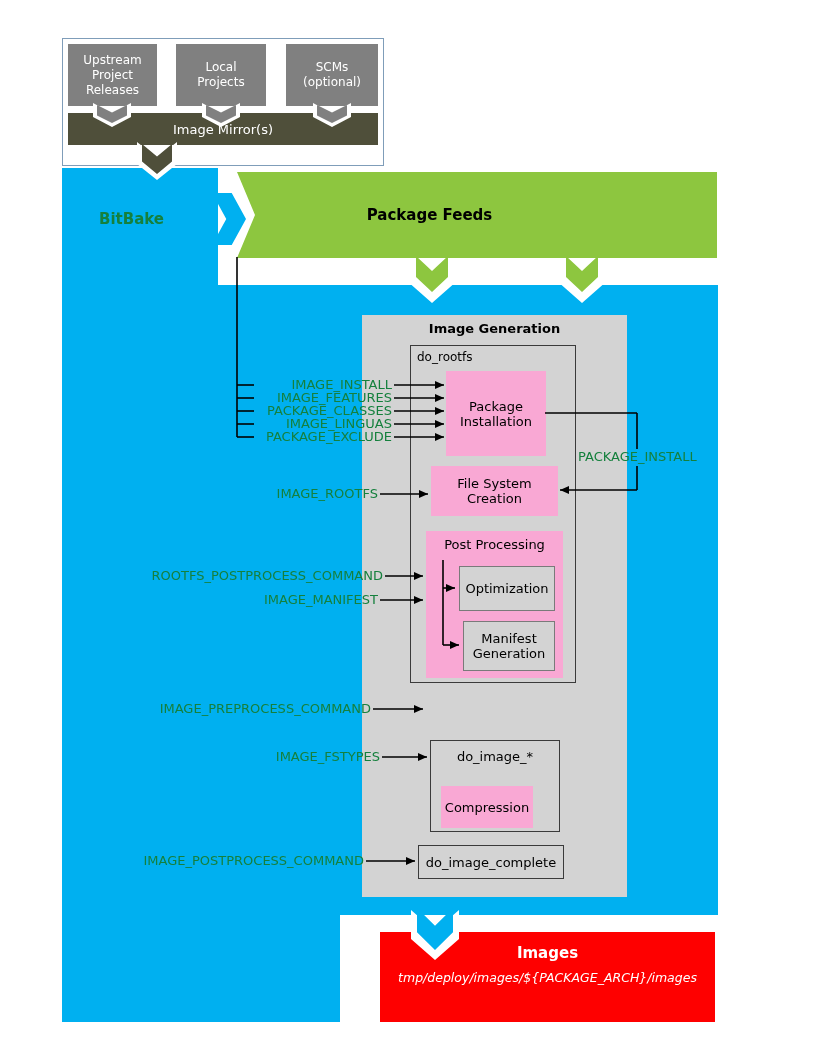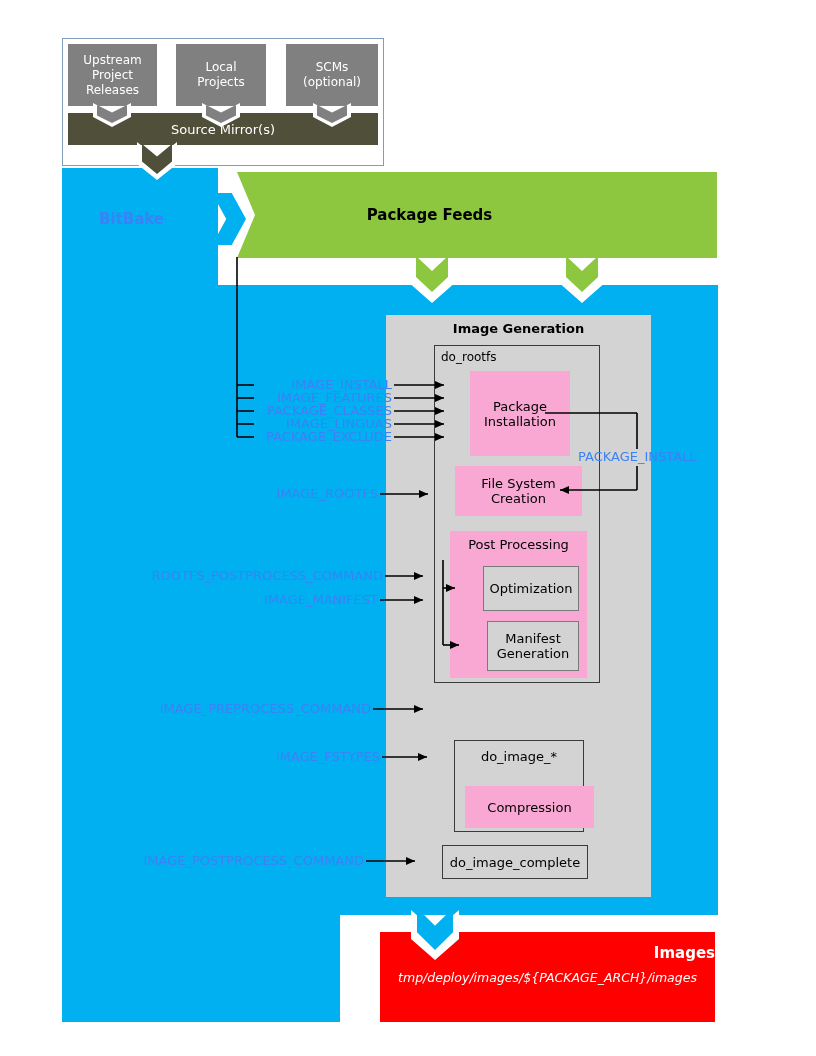--- a/index.html
+++ b/index.html
@@ -3,31 +3,31 @@
 <meta charset="utf-8">
 <style>
   * { box-sizing: border-box; margin: 0; padding: 0; }
   html,body { width:816px; height:1056px; background:#fff;
     font-family:"DejaVu Sans", sans-serif; color:#000; overflow:hidden; }
   body { position:relative; }
   .abs { position:absolute; }
   .cyan { background:#00b0f0; }
   .green { background:#8dc63f; }
   .greenbox { background:#f9a8d4; }
-  .panelgray { background:#d3d3d3;margin-left:24px; }
+  .panelgray { background:#d3d3d3; }
   .graybox { background:#808080; color:#fff; }
   .olive { background:#4f4f3a; color:#fff; }
   .redbox { background:#fe0000; }
   .white { background:#ffffff; }
   .chev-d { clip-path: polygon(0% 0%, 50% 42%, 100% 0%, 100% 58%, 50% 100%, 0% 58%); }
   .chev-r { clip-path: polygon(0% 0%, 42% 50%, 0% 100%, 58% 100%, 100% 50%, 58% 0%); }
   .center { display:flex; align-items:center; justify-content:center; text-align:center; }
   .pre { white-space:pre-line; }
   .bold { font-weight:bold; }
-  .vlabel { position:absolute; z-index:5; font-size:13px; white-space:nowrap; color:#3b82f6; line-height:16px; }
+  .vlabel { position:absolute; z-index:5; font-size:13px; white-space:nowrap; color:#15803d; line-height:16px; }
   .boxborder { border:1px solid #3a3a3a; }
   .innergray { background:#d3d3d3; border:1px solid #7a7a7a; }
   .topsection { border:1px solid #7f9db9; background:#fff; z-index:2; }
   .banner { clip-path: polygon(0 0, 100% 0, 100% 100%, 0 100%, 18px 50%); z-index:2; }
   svg.overlay { z-index:4; pointer-events:none; }
 </style>
 </head>
 <body>
 
 <div class="abs cyan" style="left:62px; top:168px; width:156px; height:117px; z-index:1"></div>
@@ -38,21 +38,21 @@
 
 <div class="abs topsection" style="left:62px; top:38px; width:322px; height:128px">
   <div class="abs graybox center pre" style="left:5px; top:5px; width:89px; height:62px; font-size:12px; line-height:1.25">Upstream
 Project
 Releases</div>
   <div class="abs graybox center pre" style="left:113px; top:5px; width:90px; height:62px; font-size:12px; line-height:1.25">Local
 Projects</div>
   <div class="abs graybox center pre" style="left:223px; top:5px; width:92px; height:62px; font-size:12px; line-height:1.25">SCMs
 (optional)</div>
 
-  <div class="abs olive center" style="left:5px; top:74px; width:310px; height:32px; font-size:13px">Source Mirror(s)</div>
+  <div class="abs olive center" style="left:5px; top:74px; width:310px; height:32px; font-size:13px">Image Mirror(s)</div>
 
   <div class="abs white chev-d" style="left:30px; top:64px; width:38px; height:24px"></div>
   <div class="abs white chev-d" style="left:139px; top:64px; width:38px; height:24px"></div>
   <div class="abs white chev-d" style="left:250px; top:64px; width:38px; height:24px"></div>
   <div class="abs graybox chev-d" style="left:34px; top:66px; width:30px; height:18px"></div>
   <div class="abs graybox chev-d" style="left:143px; top:66px; width:30px; height:18px"></div>
   <div class="abs graybox chev-d" style="left:254px; top:66px; width:30px; height:18px"></div>
 
   <div class="abs white chev-d" style="left:74px; top:103px; width:40px; height:38px"></div>
   <div class="abs olive chev-d" style="left:79px; top:105px; width:30px; height:30px"></div>
@@ -85,28 +85,28 @@
       <div class="abs" style="top:6px; left:0; right:0; text-align:center; font-size:13px">Post Processing</div>
       <div class="abs innergray center" style="left:33px; top:35px; width:96px; height:45px; font-size:13px">Optimization</div>
       <div class="abs innergray center pre" style="left:37px; top:90px; width:92px; height:50px; font-size:13px">Manifest
 Generation</div>
     </div>
   </div>
 
 
   <div class="abs boxborder" style="left:68px; top:425px; width:130px; height:92px">
     <div class="abs" style="top:8px; left:0; right:0; text-align:center; font-size:13px">do_image_*</div>
-    <div class="abs greenbox center" style="left:10px; top:45px; width:129px; height:42px; font-size:13px">Compression</div>
+    <div class="abs greenbox center" style="left:10px; top:45px; width:92px; height:42px; font-size:13px">Compression</div>
   </div>
 
   <div class="abs boxborder center" style="left:56px; top:530px; width:146px; height:34px; font-size:13px">do_image_complete</div>
 </div>
 
 <div class="abs redbox" style="left:380px; top:932px; width:335px; height:90px; z-index:2">
-  <div class="abs bold" style="top:12px; left:0; right:0; text-align:right; font-size:15px; color:#fff">Images</div>
+  <div class="abs bold" style="top:12px; left:0; right:0; text-align:center; font-size:15px; color:#fff">Images</div>
   <div class="abs" style="top:38px; left:0; right:0; text-align:center; font-size:12.5px; color:#fff; font-style:italic">tmp/deploy/images/${PACKAGE_ARCH}/images</div>
 </div>
 
 <div class="abs white chev-d" style="left:411px; top:910px; width:48px; height:50px; z-index:3"></div>
 <div class="abs cyan chev-d" style="left:417px; top:908px; width:36px; height:42px; z-index:3"></div>
 
 <svg class="abs overlay" style="left:0; top:0" width="816" height="1056">
   <defs>
     <marker id="ah" markerUnits="userSpaceOnUse" markerWidth="10" markerHeight="8" refX="9" refY="4" orient="auto">
       <path d="M0,0 L9,4 L0,8 Z" fill="#000"></path>

